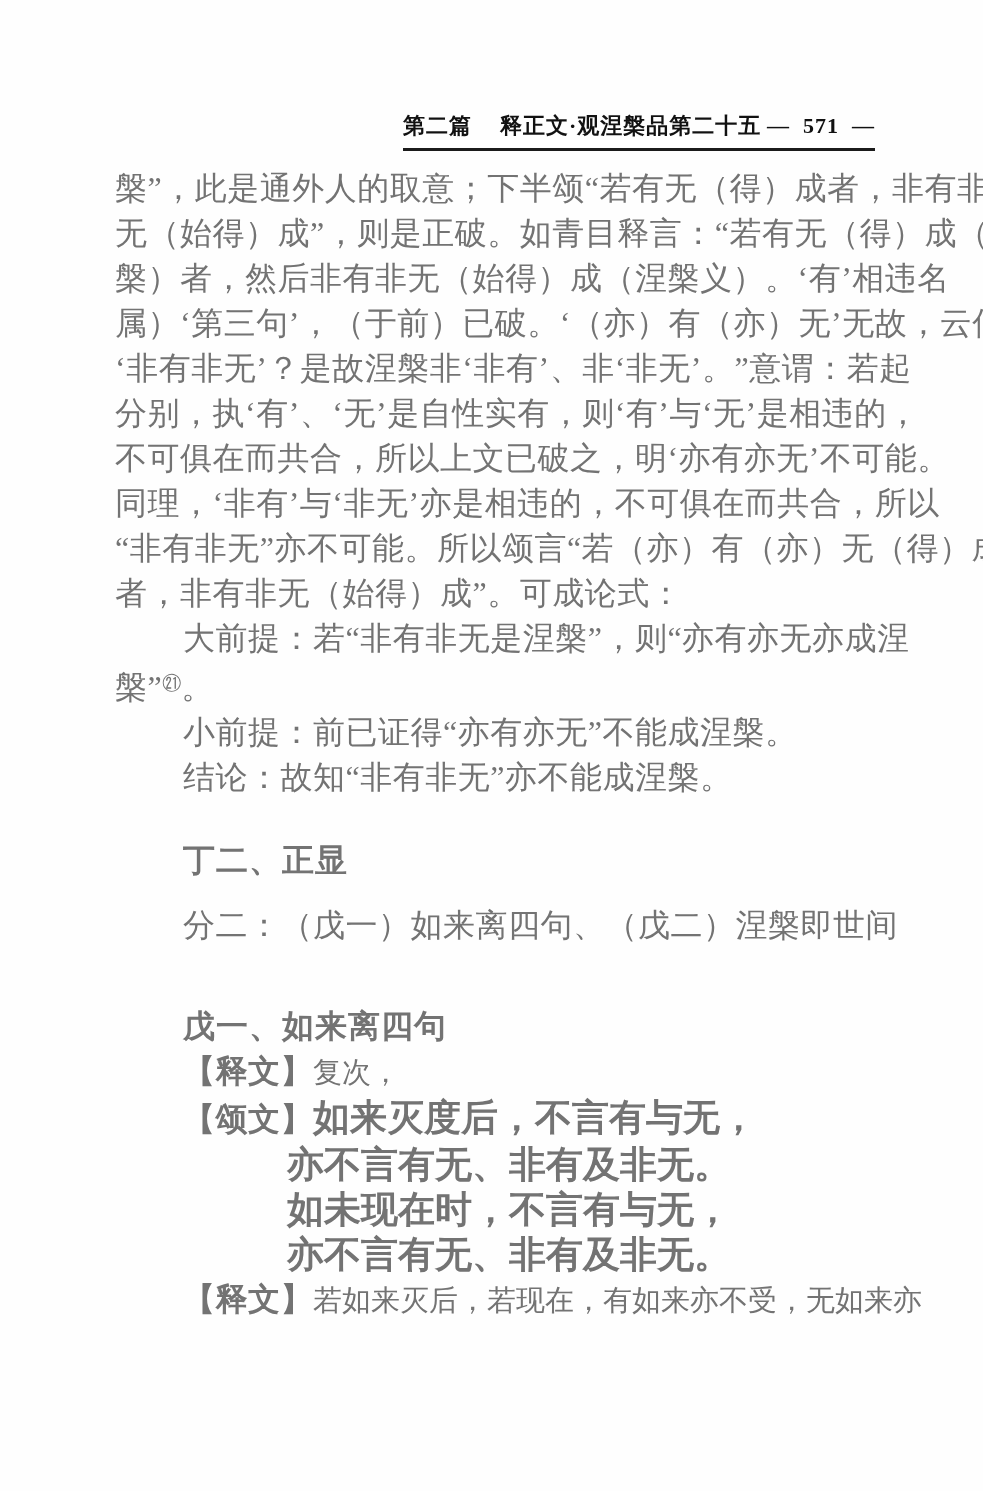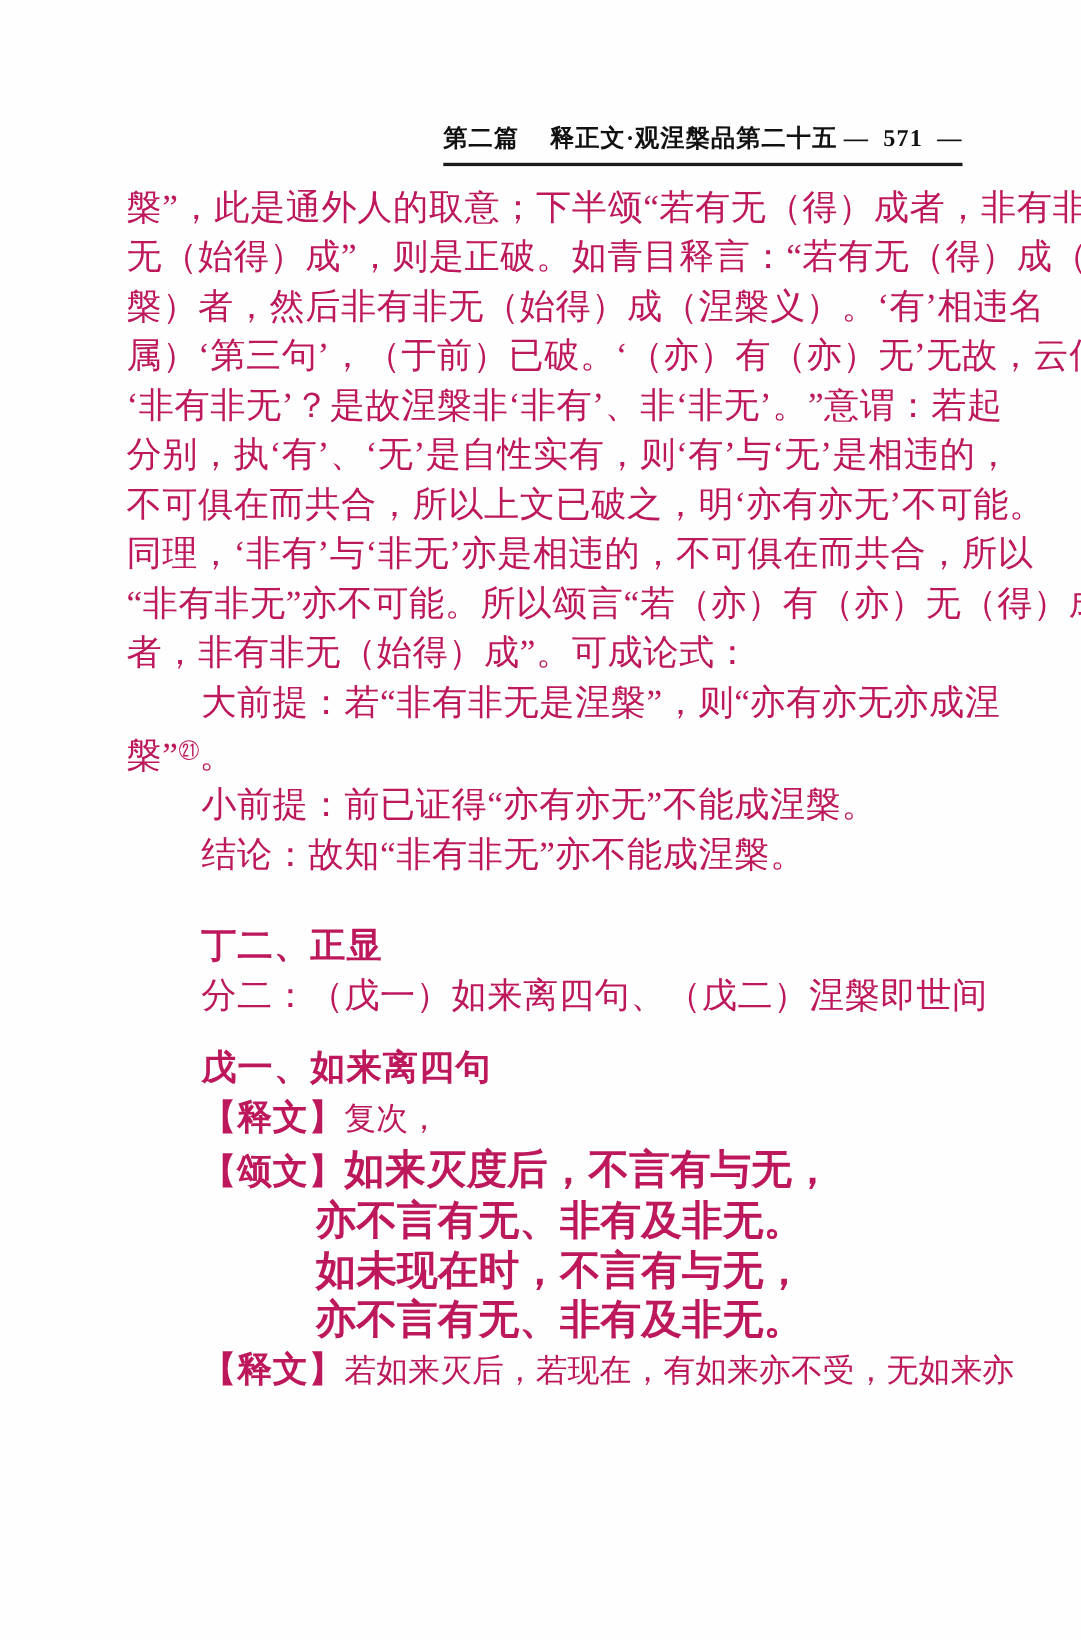--- a/index.html
+++ b/index.html
@@ -31,21 +31,21 @@
   
   .body-text{
     position:absolute;
     left:115px;top:166px;width:768px;
   }
   .line{
     min-height:45px;line-height:45px;
     font-size:32px;
     letter-spacing:0.5px;
     white-space:nowrap;
-    color:#be185d;
+    color:#737373;
   }
   .line.heading{font-weight:700;letter-spacing:1px;}
   .run{white-space:nowrap;}
   .run.label{font-weight:700;}
   .run.kai{font-size:29px;letter-spacing:0;}
   .run.hei,.line.hei{
     font-family:"Liberation Sans","DejaVu Sans",sans-serif;
     font-weight:700;font-size:37px;letter-spacing:0;
   }
   .run.sup{font-size:19px;vertical-align:8px;letter-spacing:0;}
@@ -91,23 +91,23 @@
       <div class="line" style="padding-left: 68px;">大前提：若“非有非无是涅槃”，则“亦有亦无亦成涅</div>
 
       <div class="line"><span class="run">槃”</span><span class="run sup">㉑</span><span class="run">。</span></div>
 
       <div class="line" style="padding-left: 68px;">小前提：前已证得“亦有亦无”不能成涅槃。</div>
 
       <div class="line" style="padding-left: 68px;">结论：故知“非有非无”亦不能成涅槃。</div>
 
       <div class="line heading" style="padding-left: 68px; margin-top: 38px;">丁二、正显</div>
 
-      <div class="line" style="padding-left: 68px;">分二：（戊一）如来离四句、（戊二）涅槃即世间</div>
+      <div class="line" style="padding-left: 68px; margin-top: 20px;">分二：（戊一）如来离四句、（戊二）涅槃即世间</div>
 
-      <div class="line heading" style="padding-left: 68px; margin-top: 21px;">戊一、如来离四句</div>
+      <div class="line heading" style="padding-left: 68px; margin-top: 56px;">戊一、如来离四句</div>
 
       <div class="line" style="padding-left: 68px;"><span class="run label">【释文】</span><span class="run kai">复次，</span></div>
 
       <div class="line" style="padding-left: 68px;"><span class="run label">【颂文】</span><span class="run hei">如来灭度后，不言有与无，</span></div>
 
       <div class="line hei" style="padding-left: 172px;">亦不言有无、非有及非无。</div>
 
       <div class="line hei" style="padding-left: 172px;">如未现在时，不言有与无，</div>
 
       <div class="line hei" style="padding-left: 172px;">亦不言有无、非有及非无。</div>

